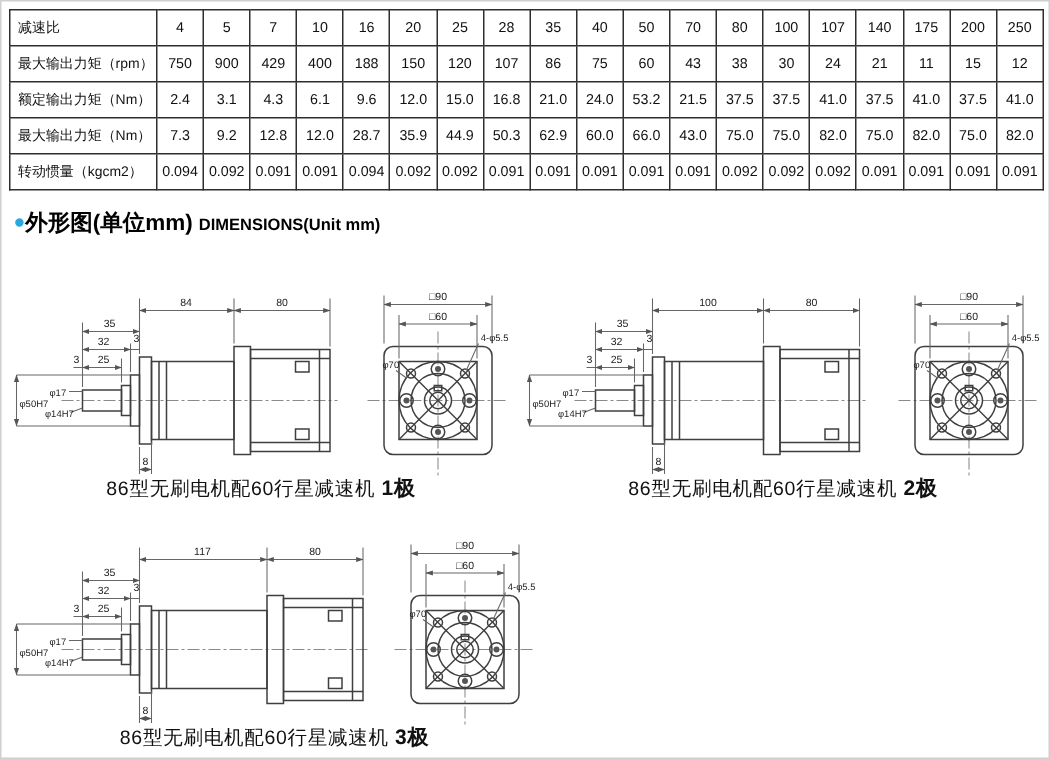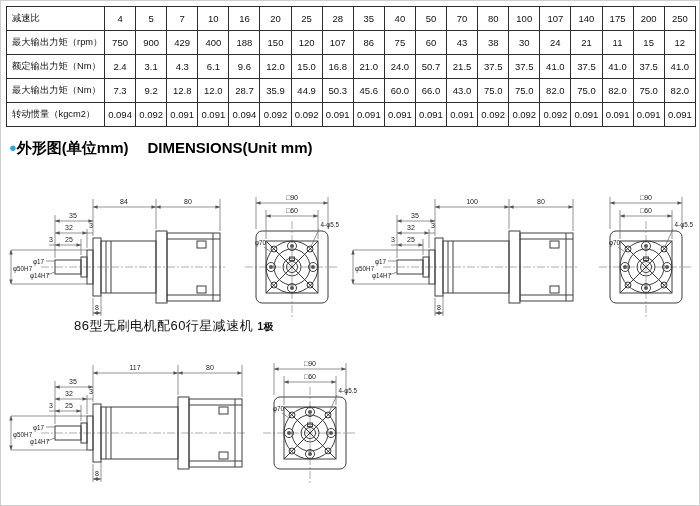--- a/index.html
+++ b/index.html
@@ -5,28 +5,28 @@
   html,body{margin:0;padding:0;background:#fff;}
   .page{position:relative;width:700px;height:506px;background:#fff;border:1px solid #cfcfcf;
         box-sizing:border-box;font-family:"Liberation Sans",sans-serif;overflow:hidden;}
   table.spec{position:absolute;left:5px;top:5px;width:690px;border-collapse:collapse;table-layout:fixed;}
   table.spec td{border:1px solid #2e2e2e;font-size:9.5px;color:#111;text-align:center;height:23px;padding:0 1px;overflow:hidden;}
   table.spec td.lb{text-align:left;padding-left:5px;font-size:9.3px;}
   col.c0{width:98px;}
   .sec{position:absolute;left:8px;top:138px;}
   .t1{font-size:15px;font-weight:bold;color:#000;line-height:17px;}
   .t1 .bullet{color:#2ba7e0;font-size:13px;vertical-align:1px;}
-  .t1 .en{font-size:15px;margin-left:19px;}
+  .t1 .en{font-size:11px;margin-left:4px;}
   .t2{font-size:11.5px;color:#222;margin-top:3px;}
   .t2 .en{font-size:11.5px;}
   .grp{position:absolute;}
   .pair{display:flex;gap:16px;align-items:flex-start;}
   .g3 .pair{gap:12px;}
   .cap{text-align:center;font-size:13px;color:#111;margin-top:-4px;letter-spacing:.5px;}
-  .cap b{font-size:10px;}
+  .cap b{font-size:14px;}
   .g1{left:6px;top:186px;}
   .g2{left:348px;top:186px;}
   .g3{left:6px;top:352px;}
   svg text{font-family:"Liberation Sans",sans-serif;}
   .ol{stroke:#3f3f3f;fill:none;stroke-width:1;}
   .dl{stroke:#666;fill:none;stroke-width:.7;}
   .cl{stroke:#8a8a8a;fill:none;stroke-width:.7;stroke-dasharray:8 2 2 2;}
   .dt{font-size:7px;fill:#222;}
   .ft{font-size:6.3px;fill:#222;}
 </style>
@@ -98,41 +98,41 @@
       <td>2.4</td>
           <td>3.1</td>
           <td>4.3</td>
           <td>6.1</td>
           <td>9.6</td>
           <td>12.0</td>
           <td>15.0</td>
           <td>16.8</td>
           <td>21.0</td>
           <td>24.0</td>
-          <td>50.7</td>
+          <td>53.2</td>
           <td>21.5</td>
           <td>37.5</td>
           <td>37.5</td>
           <td>41.0</td>
           <td>37.5</td>
           <td>41.0</td>
           <td>37.5</td>
           <td>41.0</td>
     </tr>
     <tr>
       <td class="lb">最大输出力矩（Nm）</td>
       <td>7.3</td>
           <td>9.2</td>
           <td>12.8</td>
           <td>12.0</td>
           <td>28.7</td>
           <td>35.9</td>
           <td>44.9</td>
           <td>50.3</td>
-          <td>45.6</td>
+          <td>62.9</td>
           <td>60.0</td>
           <td>66.0</td>
           <td>43.0</td>
           <td>75.0</td>
           <td>75.0</td>
           <td>82.0</td>
           <td>75.0</td>
           <td>82.0</td>
           <td>75.0</td>
           <td>82.0</td>
@@ -360,20 +360,23 @@
           <line x1="23" y1="29" x2="75" y2="29" marker-start="url(#ar)" marker-end="url(#ar)"></line>
           <line x1="76" y1="42" x2="67.8" y2="60"></line>
           <line x1="21" y1="60" x2="28" y2="65"></line>
         </g>
         <text class="dt" x="49" y="13" text-anchor="middle">□90</text>
         <text class="dt" x="49" y="26" text-anchor="middle">□60</text>
         <text class="ft" x="12" y="58">φ70</text>
         <text class="ft" x="96" y="40" text-anchor="end">4-φ5.5</text>
       </svg>
     </div>
+    <div class="cap">
+      <span>86型无刷电机配60行星减速机</span> <b>2极</b>
+    </div>
   </div>
 
   <div class="grp g3">
     <div class="pair">
       <svg width="242" height="134" viewBox="0 0 242 134">
         <line class="cl" x1="34" y1="80" x2="240" y2="80"></line>
         <g class="ol">
           <rect x="48" y="73" width="26" height="14"></rect>
           <rect x="74" y="70" width="6" height="20"></rect>
           <rect x="80" y="63" width="6" height="34"></rect>
@@ -459,15 +462,18 @@
           <line x1="23" y1="29" x2="75" y2="29" marker-start="url(#ar)" marker-end="url(#ar)"></line>
           <line x1="76" y1="42" x2="67.8" y2="60"></line>
           <line x1="21" y1="60" x2="28" y2="65"></line>
         </g>
         <text class="dt" x="49" y="13" text-anchor="middle">□90</text>
         <text class="dt" x="49" y="26" text-anchor="middle">□60</text>
         <text class="ft" x="12" y="58">φ70</text>
         <text class="ft" x="96" y="40" text-anchor="end">4-φ5.5</text>
       </svg>
     </div>
+    <div class="cap">
+      <span>86型无刷电机配60行星减速机</span> <b>3极</b>
+    </div>
   </div>
 
 </div>
 
 </body></html>

